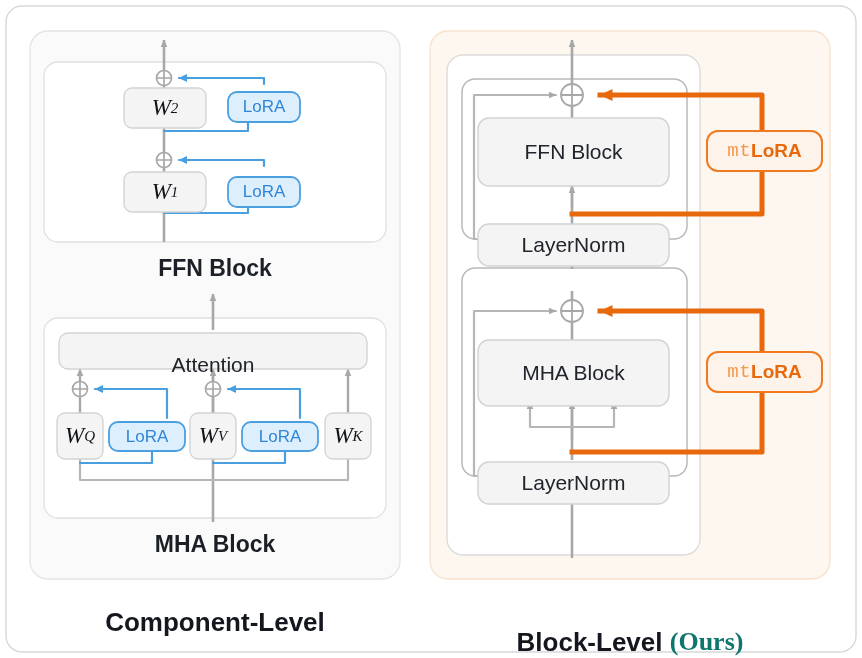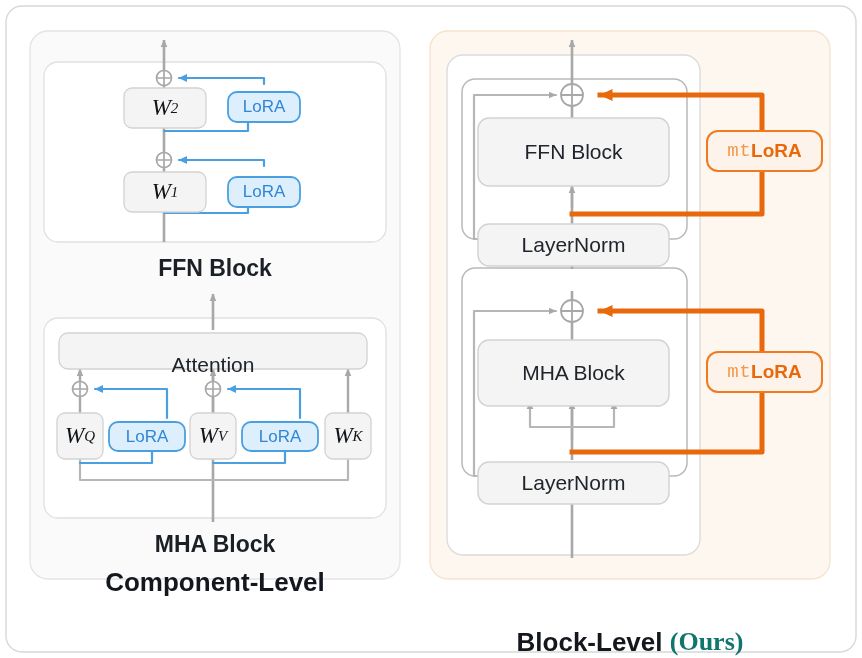--- a/index.html
+++ b/index.html
@@ -181,21 +181,21 @@
 <div class="txt w-label" style="left:325px;top:413px;width:46px;height:46px;">
   <span>W</span>
       <sub>K</sub>
 </div>
 
 <div class="txt lora-label" style="left:109px;top:422px;width:76px;height:29px;">LoRA</div>
 <div class="txt lora-label" style="left:242px;top:422px;width:76px;height:29px;">LoRA</div>
 
 <div class="txt caption-sm" style="left:44px;top:528px;width:342px;height:32px;">MHA Block</div>
 
-<div class="txt caption-lg" style="left:30px;top:564px;width:370px;height:36px;">Component-Level</div>
+<div class="txt caption-lg" style="left:30px;top:604px;width:370px;height:36px;">Component-Level</div>
 
 <div class="txt box-label" style="left:478px;top:118px;width:191px;height:68px;">FFN Block</div>
 <div class="txt box-label" style="left:478px;top:224px;width:191px;height:42px;">LayerNorm</div>
 <div class="txt box-label" style="left:478px;top:340px;width:191px;height:66px;">MHA Block</div>
 <div class="txt box-label" style="left:478px;top:462px;width:191px;height:42px;">LayerNorm</div>
 
 <div class="txt mt-label" style="left:707px;top:131px;width:115px;height:40px;">
   <span class="mt-pre">mt</span>
       <span class="mt-main">LoRA</span>
 </div>

